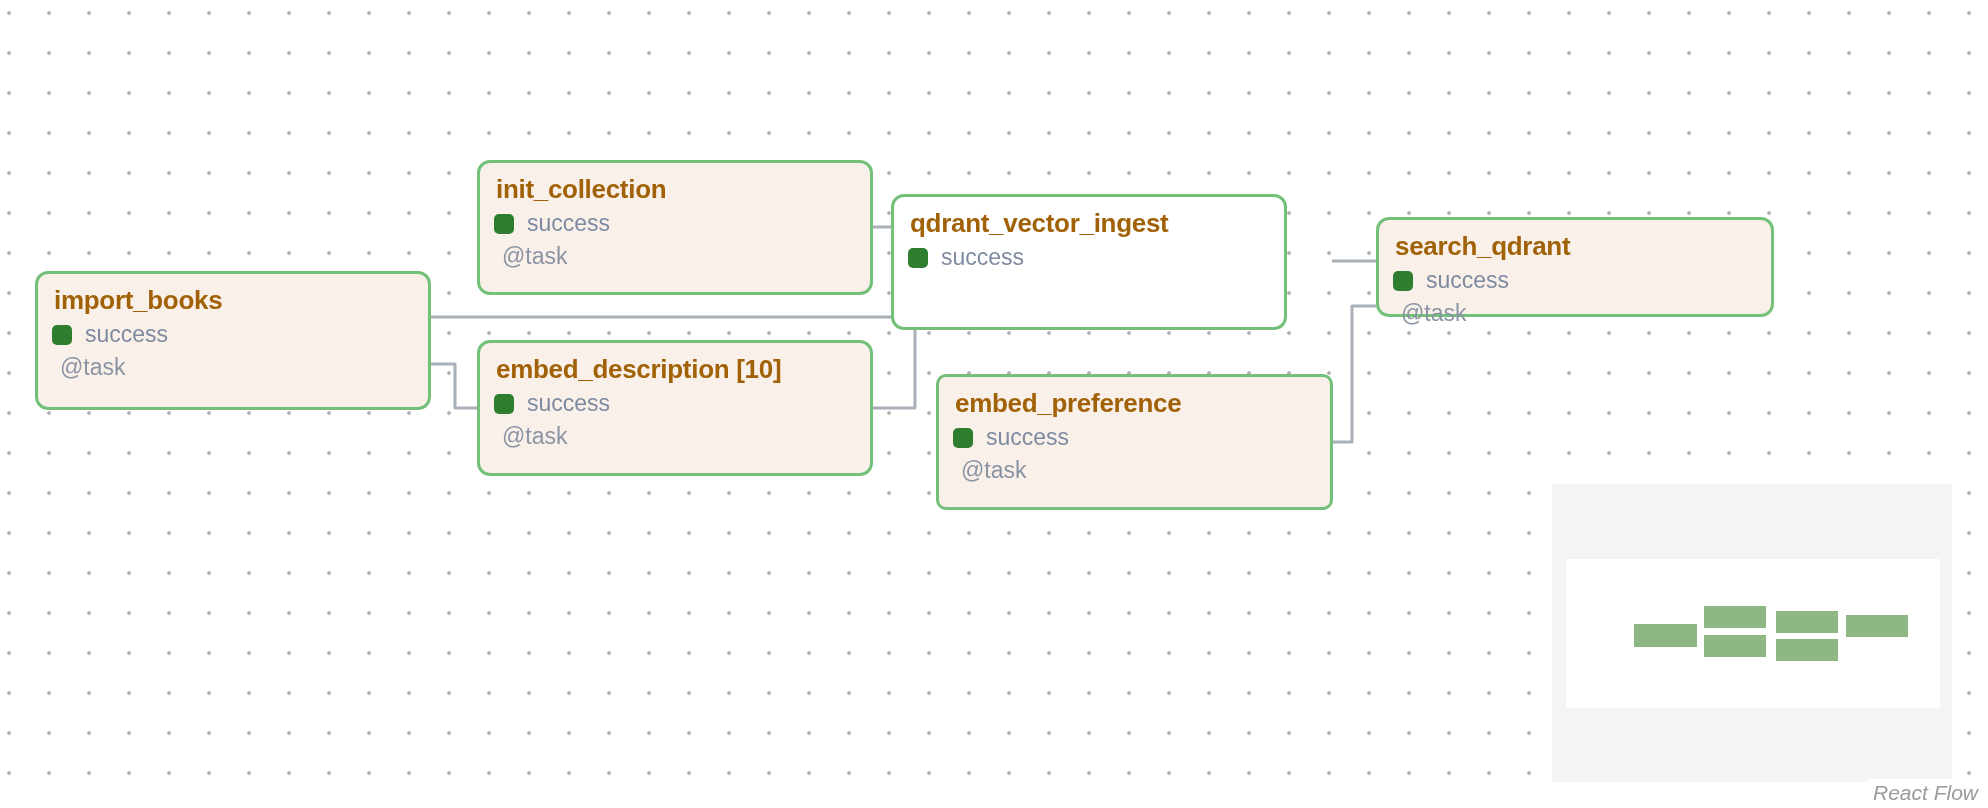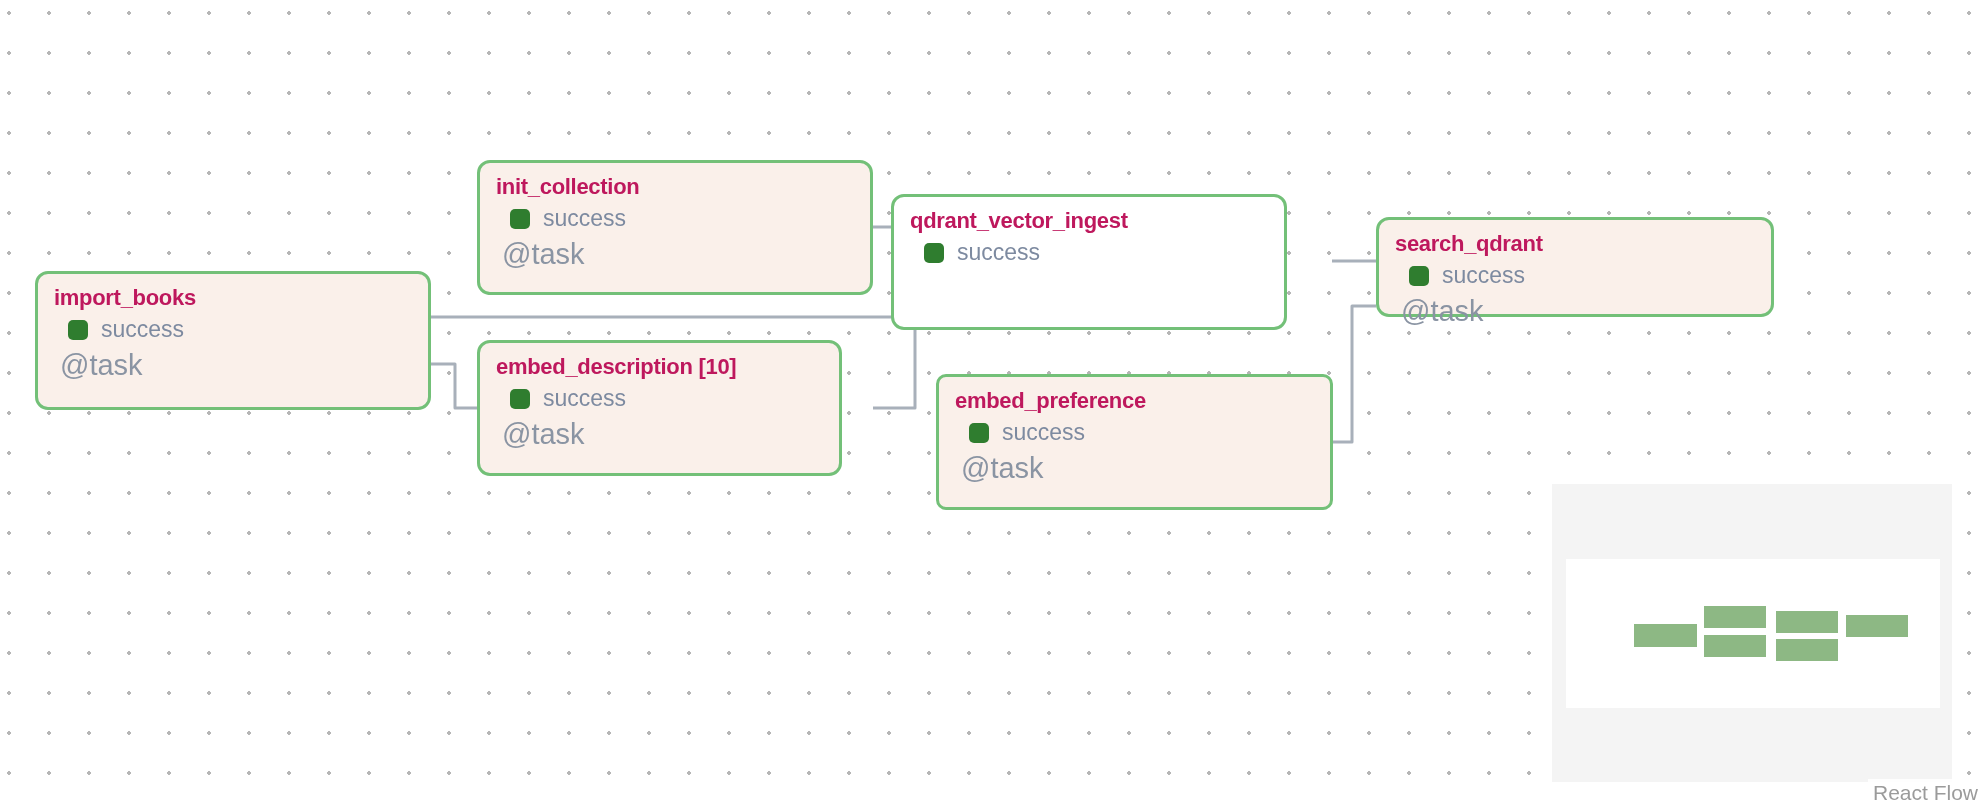--- a/index.html
+++ b/index.html
@@ -14,37 +14,38 @@
     background-size:40px 40px;
   }
   #edges{position:absolute;left:0;top:0;width:1988px;height:808px;pointer-events:none;}
   #edges polyline{fill:none;stroke:#a8b0ba;stroke-width:3;stroke-linejoin:round;}
   .node{
     position:absolute;box-sizing:border-box;
     border:3px solid #73c078;border-radius:13px;
     padding:8px 14px 8px 14px;cursor:pointer;
   }
   .node-title{
-    margin:3px 0 3px 2px;font-size:22px;font-weight:bold;color:#be185d;
+    margin:3px 0 3px 2px;font-size:26px;font-weight:bold;color:#a16207;
     letter-spacing:-0.3px;line-height:1.2;white-space:nowrap;
   }
-  .status-row{display:flex;align-items:center;margin:5px 0 0 16px;}
+  .status-row{display:flex;align-items:center;margin:5px 0 0 0;}
   .status-square{width:20px;height:20px;border-radius:5px;background:#2f7d2f;flex:0 0 auto;}
   .status-text{margin-left:13px;font-size:23px;color:#7d8aa0;}
-  .operator{margin:6px 0 0 8px;font-size:29px;color:#8a94a3;white-space:nowrap;}
+  .operator{margin:6px 0 0 8px;font-size:23px;color:#8a94a3;white-space:nowrap;}
   #minimap{
     position:absolute;background:#f4f4f4;cursor:pointer;
   }
   #minimap-viewport{position:absolute;background:#ffffff;}
   .mini-node{position:absolute;background:#8db884;}
   #attribution{
     position:absolute;right:5px;bottom:1px;
     font-size:21px;color:#9b9b9b;
     background:rgba(255,255,255,0.85);padding:2px 5px;
     z-index:5;
+    font-style:italic;
   }
 </style>
 </head>
 <body>
 
 <div id="canvas">
   <svg id="edges">
       <polyline points="873,227 936,227"></polyline>
       <polyline points="431,317 895,317 895,262 936,262"></polyline>
       <polyline points="431,364 455,364 455,408 477,408"></polyline>
@@ -62,21 +63,21 @@
         <div class="operator">@task</div>
       </div>
       <div class="node" style="left: 477px; top: 160px; width: 396px; height: 135px; background: rgb(250, 240, 234);">
         <div class="node-title">init_collection</div>
         <div class="status-row">
           <span class="status-square"></span>
           <span class="status-text">success</span>
         </div>
         <div class="operator">@task</div>
       </div>
-      <div class="node" style="left: 477px; top: 340px; width: 365px; height: 136px; background: rgb(250, 240, 234);">
+      <div class="node" style="left: 477px; top: 340px; width: 396px; height: 136px; background: rgb(250, 240, 234);">
         <div class="node-title">embed_description [10]</div>
         <div class="status-row">
           <span class="status-square"></span>
           <span class="status-text">success</span>
         </div>
         <div class="operator">@task</div>
       </div>
       <div class="node" style="left: 891px; top: 194px; width: 396px; height: 136px; background: rgb(255, 255, 255);">
         <div class="node-title">qdrant_vector_ingest</div>
         <div class="status-row">

